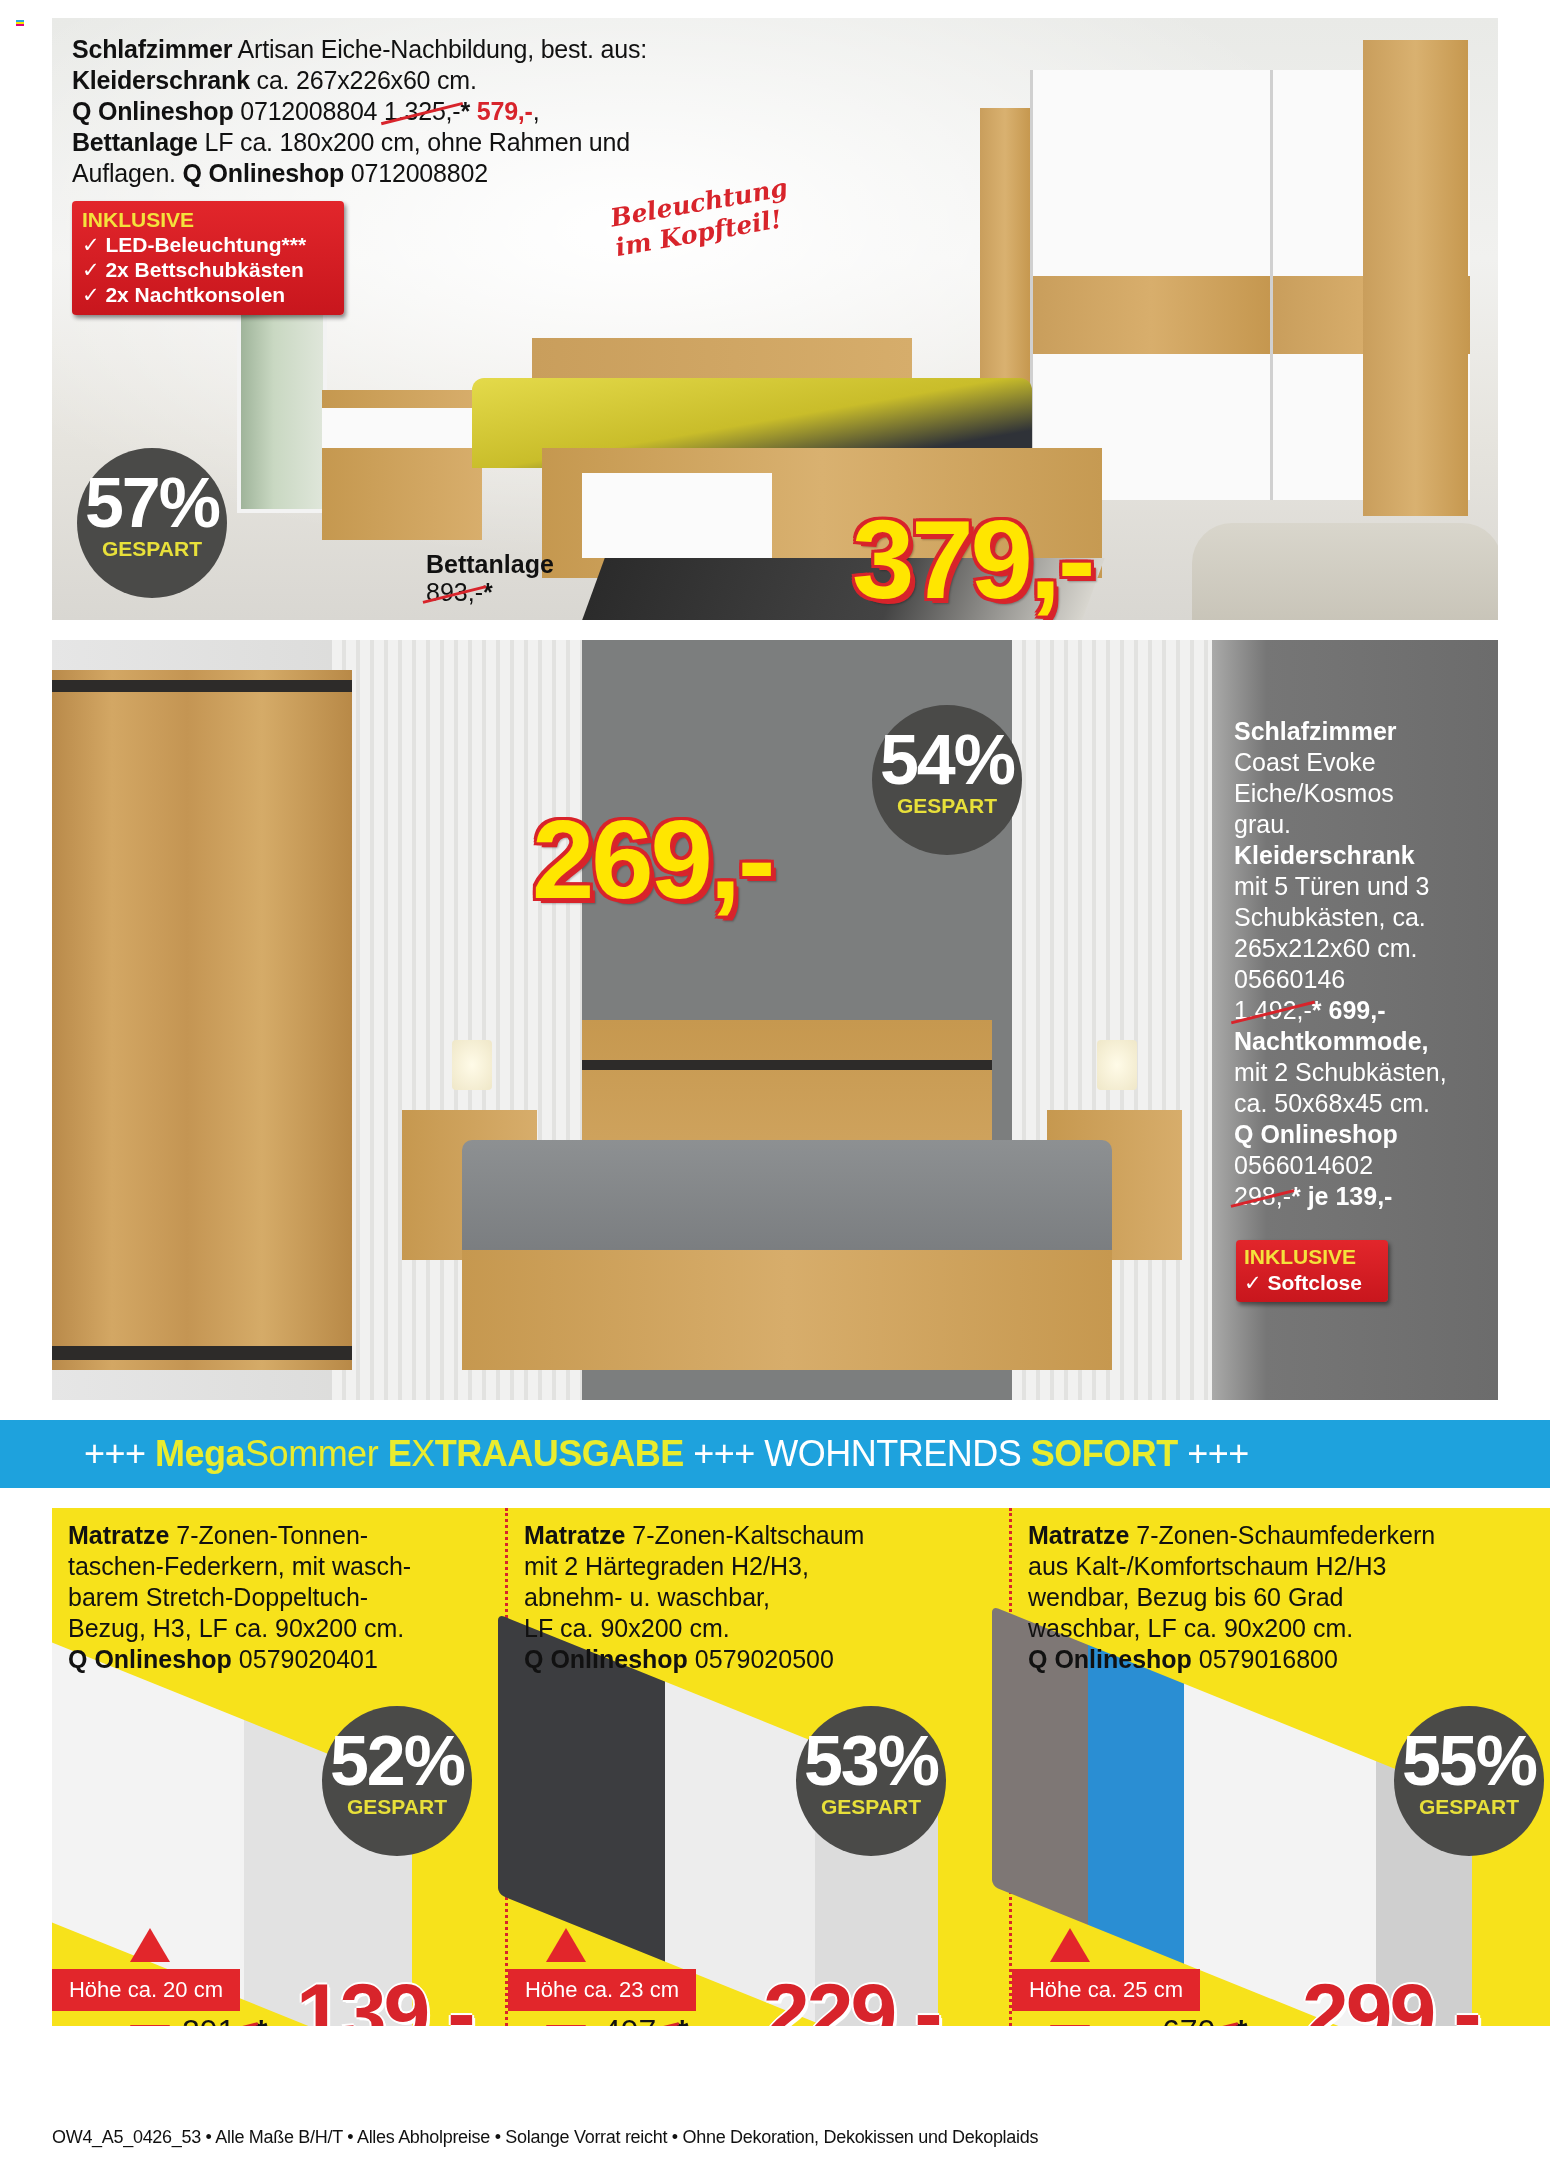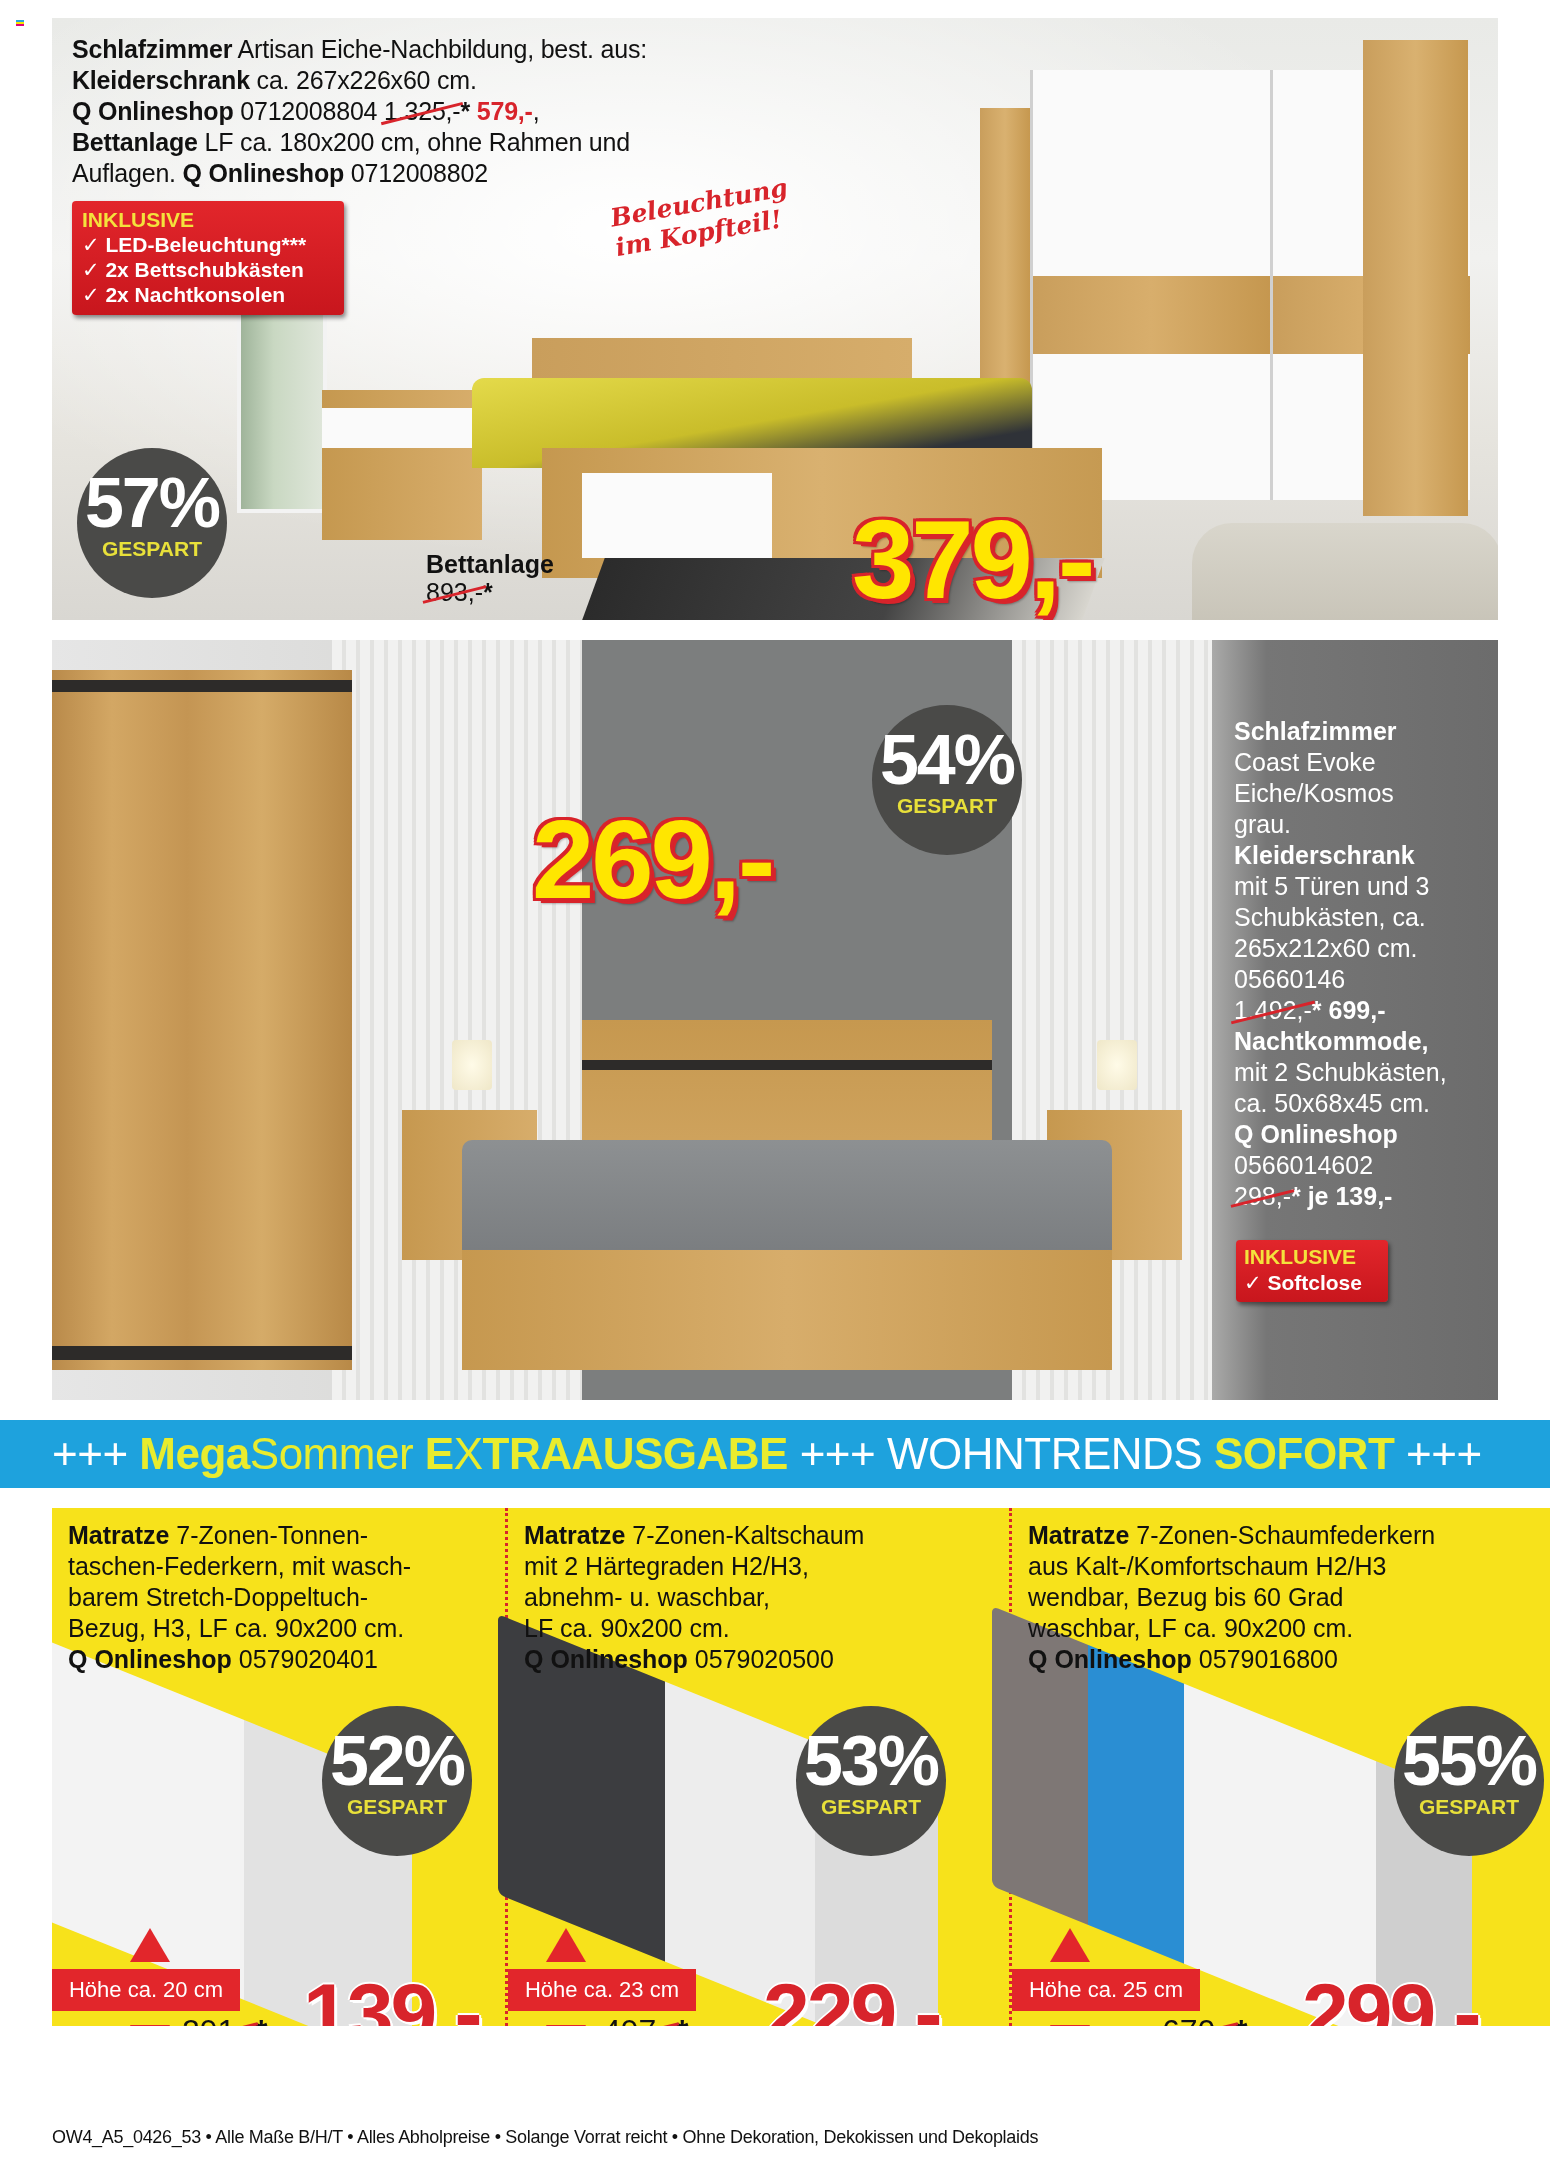--- a/index.html
+++ b/index.html
@@ -84,21 +84,21 @@
   .badge2 .pct { font-size:70px; line-height:70px; margin-top:20px; }
   .badge2 .lbl { font-size:21px; line-height:22px; }
   .price2 { left:480px; top:160px; font-size:112px; line-height:120px; }
 
   .s2-side { position:absolute; left:1182px; top:76px; width:270px; font-size:25px; line-height:31px; color:#fff; }
   .s2-side b { font-weight:700; }
   .incl2 { position:absolute; left:1184px; top:600px; width:152px; padding:4px 8px 6px; font-size:21px; line-height:26px; }
 
   
   .banner { position:absolute; left:0; top:1420px; width:1550px; height:68px; background:#1ea2dd; white-space:nowrap; overflow:hidden;
-    font-size:44px; line-height:68px; color:#fff; padding-left:52px; letter-spacing:-0.5px; }
+    font-size:36px; line-height:68px; color:#fff; padding-left:84px; letter-spacing:-0.5px; }
   .banner .y { color:#e9ec2e; }
   .banner .b { font-weight:700; }
 
   
   .sec3 { position:absolute; left:52px; top:1508px; width:1498px; height:518px; background:#f7e21b; overflow:hidden; }
   .mcol { position:absolute; top:0; height:364px; }
   .mcol.c1 { left:0; width:452px; }
   .mcol.c2 { left:456px; width:500px; }
   .mcol.c3 { left:960px; width:538px; }
   .divider { position:absolute; top:0; width:0; height:518px; border-left:3px dotted #d8242b; }
@@ -119,21 +119,21 @@
   .arrow-up { position:absolute; width:0; height:0; border-left:20px solid transparent; border-right:20px solid transparent; border-bottom:34px solid #e2262b; }
   .arrow-dn { position:absolute; width:0; height:0; border-left:20px solid transparent; border-right:20px solid transparent; border-top:34px solid #e2262b; }
   .hoehe { position:absolute; background:#e2262b; color:#fff; font-size:22px; line-height:42px; text-align:center; }
   .c1 .arrow-up { left:78px; top:460px; } .c1 .hoehe { left:0; top:501px; width:188px; } .c1 .arrow-dn { left:78px; top:557px; }
   .c2 .arrow-up { left:38px; top:460px; } .c2 .hoehe { left:0; top:501px; width:188px; } .c2 .arrow-dn { left:38px; top:557px; }
   .c3 .arrow-up { left:38px; top:460px; } .c3 .hoehe { left:0; top:501px; width:188px; } .c3 .arrow-dn { left:38px; top:557px; }
   .oldp { position:absolute; top:545px; font-size:32px; font-weight:700; color:#111; }
   .c1 .oldp { left:130px; } .c2 .oldp { left:95px; } .c3 .oldp { left:150px; }
   .mprice { position:absolute; top:500px; font-size:84px; line-height:90px; font-weight:700; color:#d8242b; letter-spacing:-3px;
     text-shadow: 2px 0 0 #fff, -2px 0 0 #fff, 0 2px 0 #fff, 0 -2px 0 #fff, 3px 3px 0 #fff; }
-  .c1 .mprice { left:251px; } .c2 .mprice { left:255px; } .c3 .mprice { left:290px; }
+  .c1 .mprice { left:244px; } .c2 .mprice { left:255px; } .c3 .mprice { left:290px; }
 
   
   .sec3 .lower { position:absolute; left:0; top:-40px; width:100%; height:600px; }
 
   .footer { position:absolute; left:52px; top:2126px; font-size:18px; line-height:22px; color:#111; letter-spacing:-0.3px; }
 </style>
 </head>
 <body>
 
 <div class="regmark"></div>

